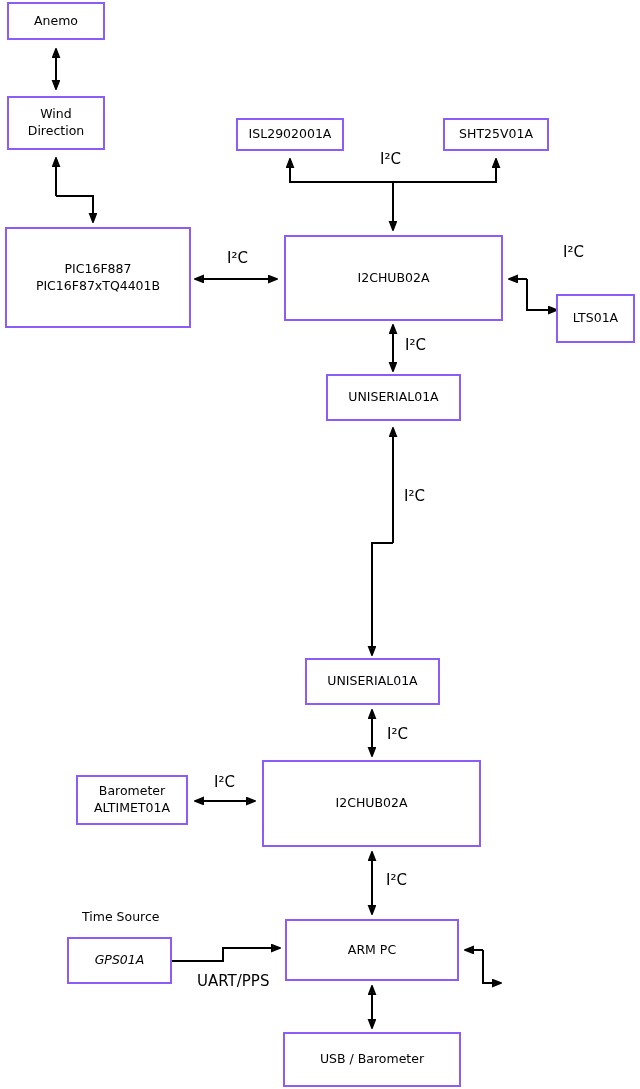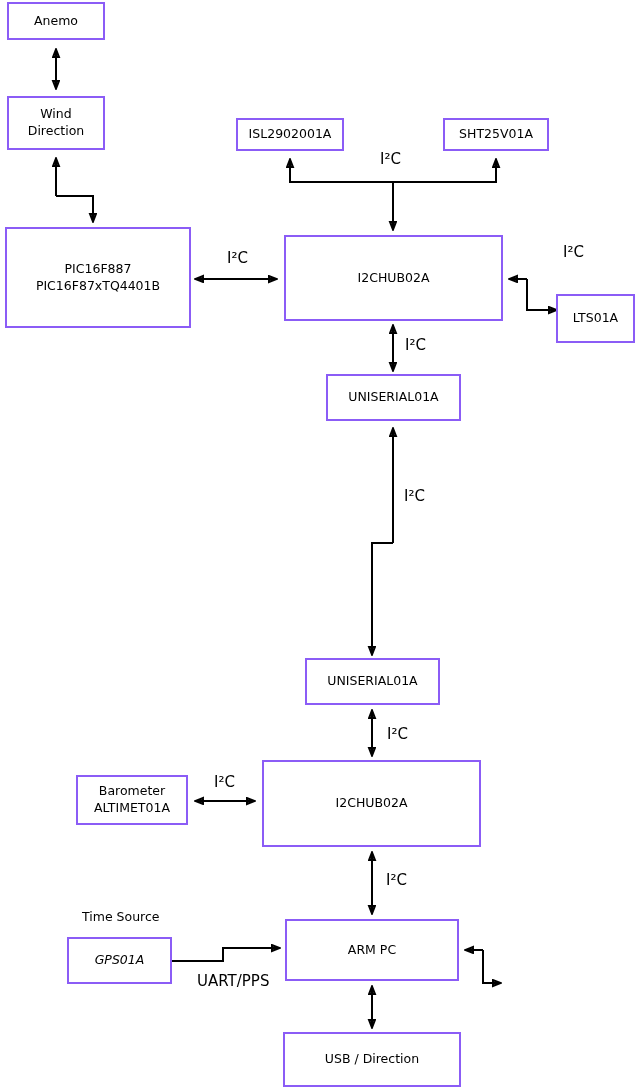--- a/index.html
+++ b/index.html
@@ -162,21 +162,21 @@
   <div class="node" style="left:67px; top:937px; width:105px; height:47px;font-style:italic;">
     <span>GPS01A</span>
   </div>
 
   <div class="node" style="left:285px; top:919px; width:174px; height:62px;">
     <span>ARM PC</span>
   </div>
 
 
   <div class="node" style="left:283px; top:1032px; width:178px; height:55px;">
-    <span>USB / Direction</span>
+    <span>USB / Barometer</span>
   </div>
 
   <div class="edge-label" style="left:380px; top:150px;">I²C</div>
 
   <div class="edge-label" style="left:227px; top:249px;">I²C</div>
 
   <div class="edge-label" style="left:563px; top:243px;">I²C</div>
 
   <div class="edge-label" style="left:405px; top:336px;">I²C</div>
 

